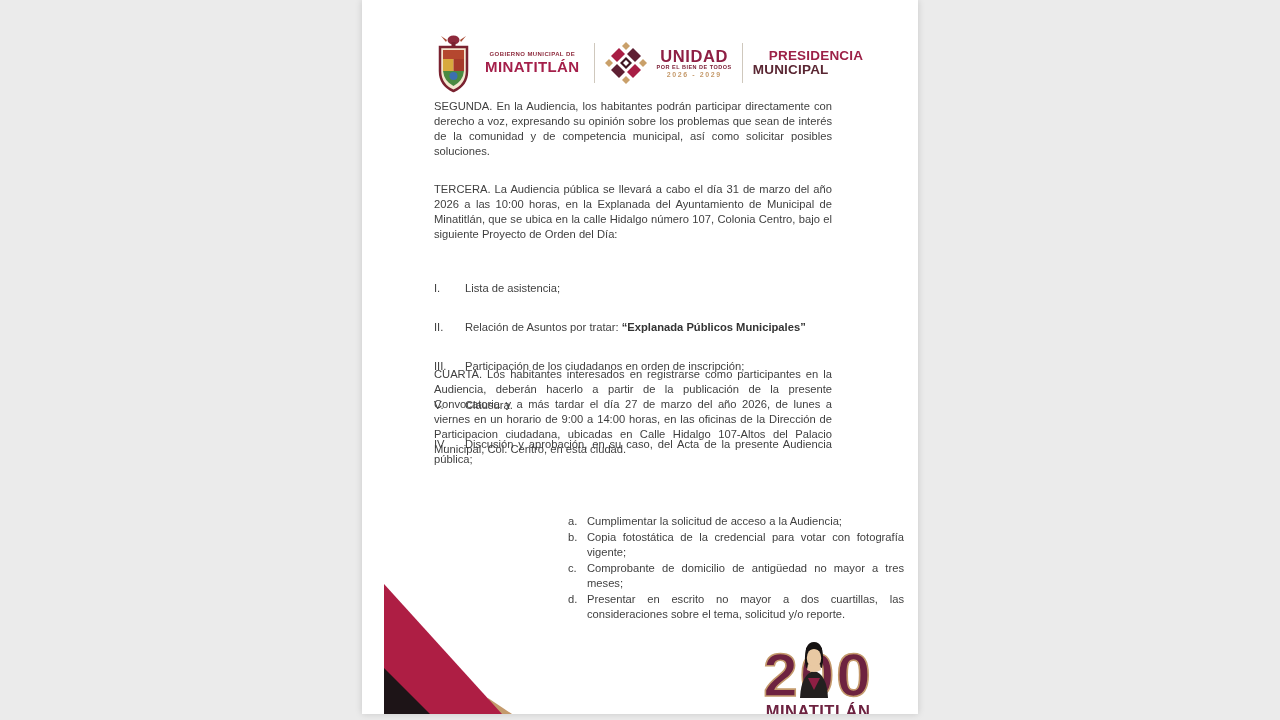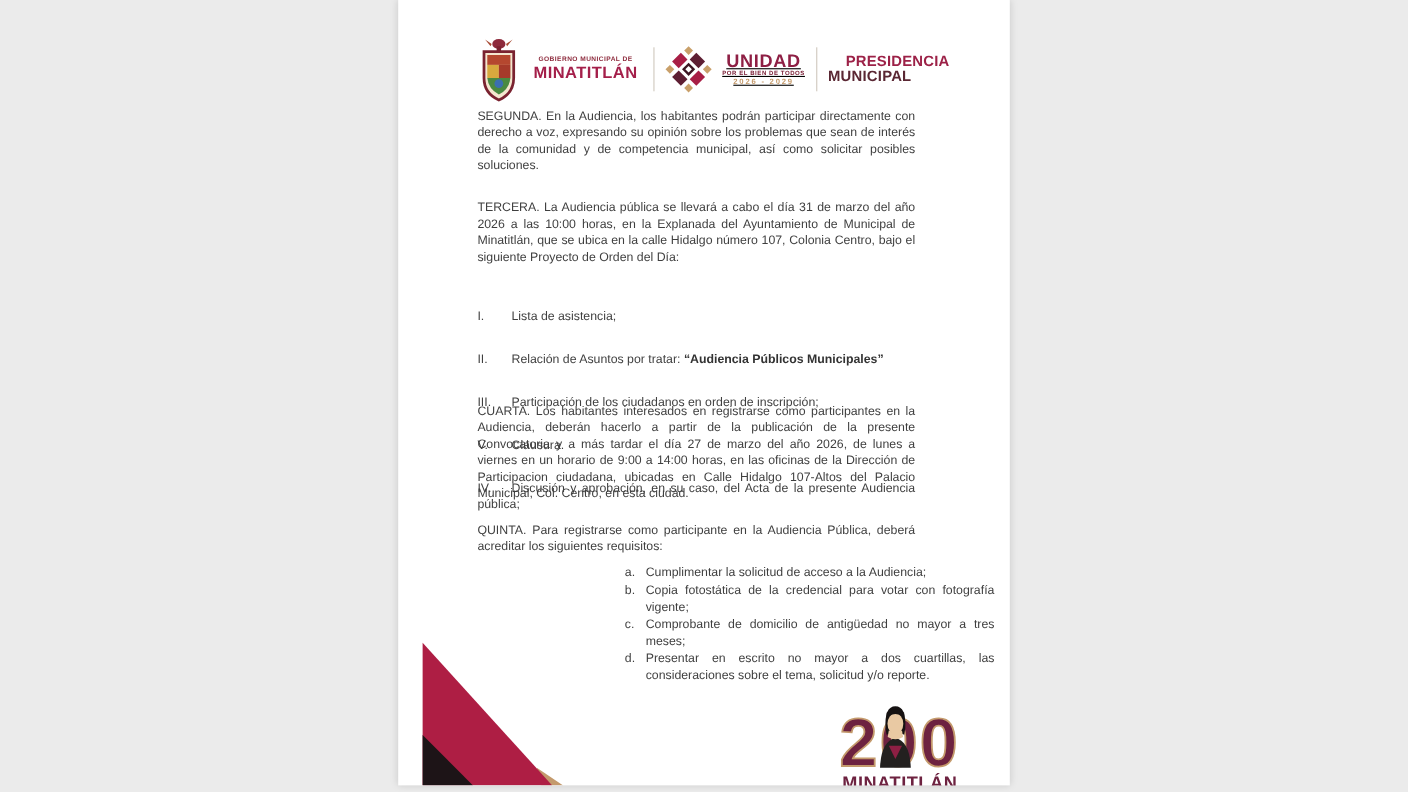--- a/index.html
+++ b/index.html
@@ -28,21 +28,21 @@
     font-size: 6px; font-weight: 700; color: #8d2a3c;
     letter-spacing: 0.4px; white-space: nowrap;
   }
   .org-name {
     font-size: 15px; font-weight: 700; color: #a41f4a;
     letter-spacing: 0.4px; margin-top: 1px; white-space: nowrap;
   }
   .vdiv { width: 1px; height: 40px; background: #cfc8bd; }
   .vdiv1 { margin-left: 14px; }
   .emblem-svg { width: 44px; height: 44px; margin-left: 9px; }
-  .slogan { margin-left: 9px; text-align: center; text-decoration: underline; }
+  .slogan { margin-left: 9px; text-align: center; }
   .slogan-title {
     font-size: 16.5px; font-weight: 700; color: #8e1f44;
     letter-spacing: 0.6px; line-height: 16px; white-space: nowrap;
   }
   .slogan-sub {
     font-size: 5.5px; font-weight: 700; color: #7c2138;
     letter-spacing: 0.5px; white-space: nowrap;
   }
   .slogan-years {
     font-size: 7px; font-weight: 700; color: #c59a6b;
@@ -126,28 +126,27 @@
         <div class="office-1">PRESIDENCIA</div>
         <div class="office-2">MUNICIPAL</div>
       </div>
     </header>
 
     <div class="para p-segunda">SEGUNDA. En la Audiencia, los habitantes podrán participar directamente con derecho a voz, expresando su opinión sobre los problemas que sean de interés de la comunidad y de competencia municipal, así como solicitar posibles soluciones.</div>
     <div class="para p-tercera">TERCERA. La Audiencia pública se llevará a cabo el día 31 de marzo del año 2026 a las 10:00 horas, en la Explanada del Ayuntamiento de Municipal de Minatitlán, que se ubica en la calle Hidalgo número 107, Colonia Centro, bajo el siguiente Proyecto de Orden del Día:</div>
 
     <div class="roman">
       <div class="roman-item"><span class="rn">I.</span><span>Lista de asistencia;</span></div>
-      <div class="roman-item"><span class="rn">II.</span><span>Relación de Asuntos por tratar: </span><span class="bold">“Audiencia Públicos Municipales”</span></div>
+      <div class="roman-item"><span class="rn">II.</span><span>Relación de Asuntos por tratar: </span><span class="bold">“Explanada Públicos Municipales”</span></div>
       <div class="roman-item"><span class="rn">III.</span><span>Participación de los ciudadanos en orden de inscripción;</span></div>
       <div class="roman-item"><span class="rn">V.</span><span>Clausura.</span></div>
       <div class="roman-item"><span class="rn">IV.</span><span>Discusión y aprobación, en su caso, del Acta de la presente Audiencia pública;</span></div>
     </div>
 
     <div class="para p-cuarta">CUARTA. Los habitantes interesados en registrarse como participantes en la Audiencia, deberán hacerlo a partir de la publicación de la presente Convocatoria y a más tardar el día 27 de marzo del año 2026, de lunes a viernes en un horario de 9:00 a 14:00 horas, en las oficinas de la Dirección de Participacion ciudadana, ubicadas en Calle Hidalgo 107-Altos del Palacio Municipal, Col. Centro, en esta ciudad.</div>
-    <div class="para p-quinta">QUINTA. Para registrarse como participante en la Audiencia Pública, deberá acreditar los siguientes requisitos:</div>
 
     <div class="letters">
       <div class="letter-item">
           <span class="ln">a.</span>
           <span class="lt">Cumplimentar la solicitud de acceso a la Audiencia;</span>
         </div>
       <div class="letter-item">
           <span class="ln">b.</span>
           <span class="lt">Copia fotostática de la credencial para votar con fotografía vigente;</span>
         </div>

